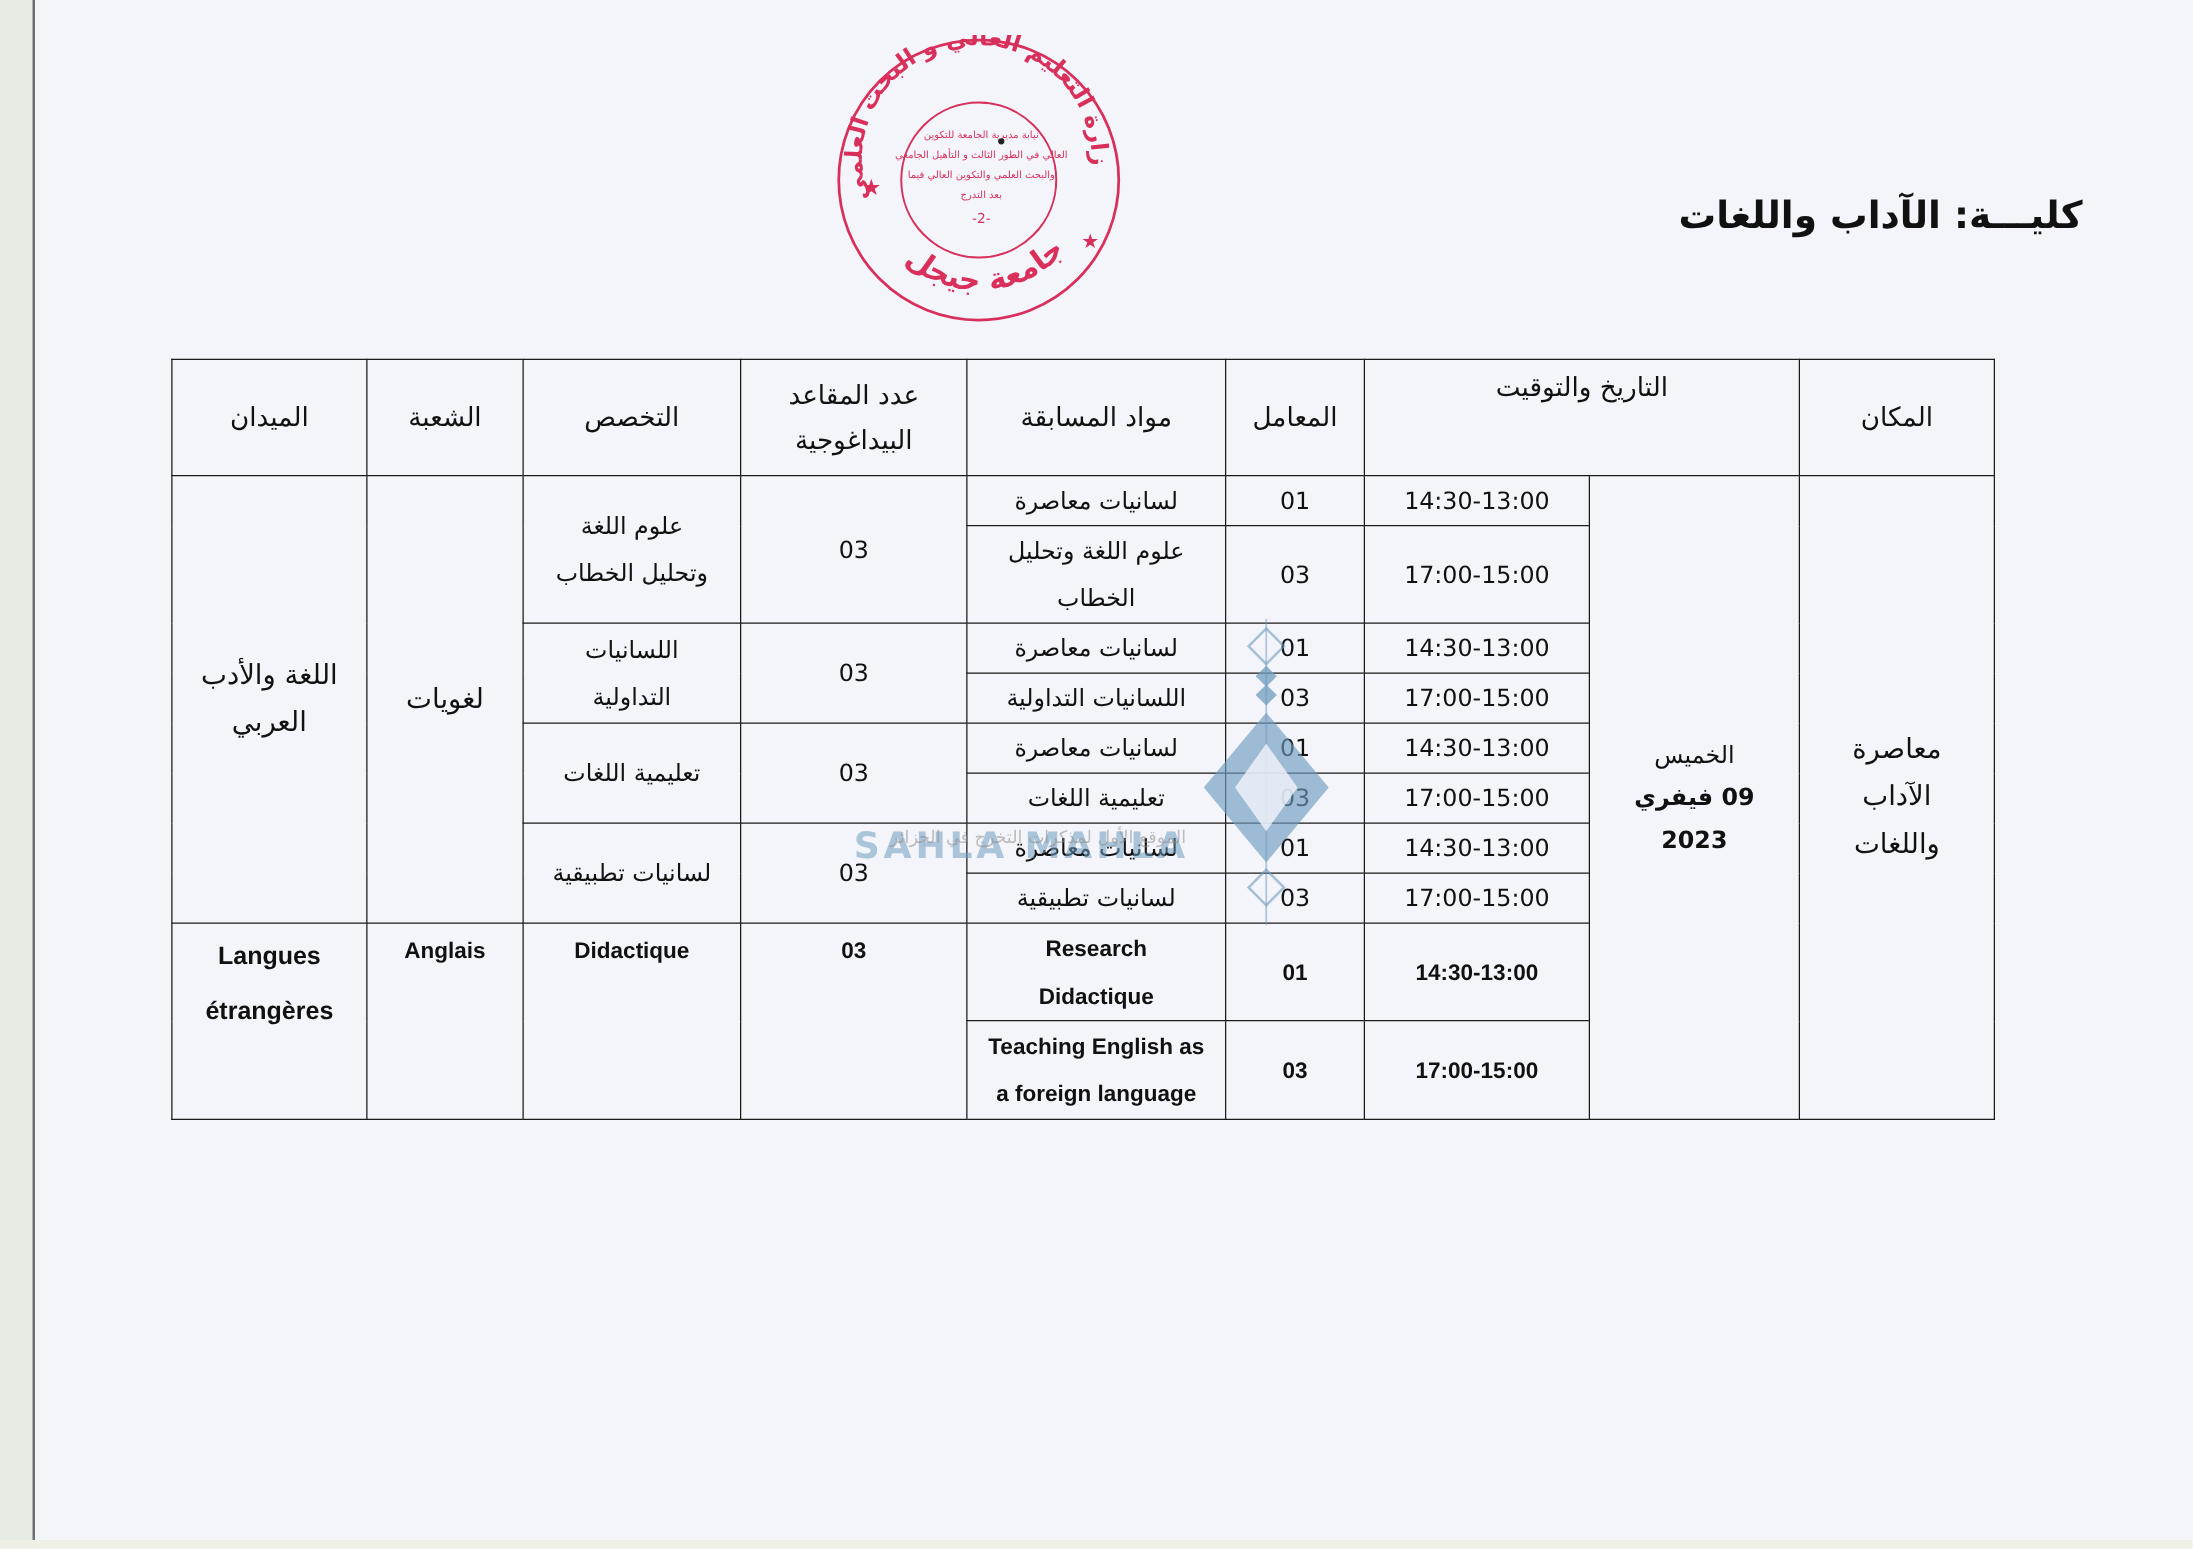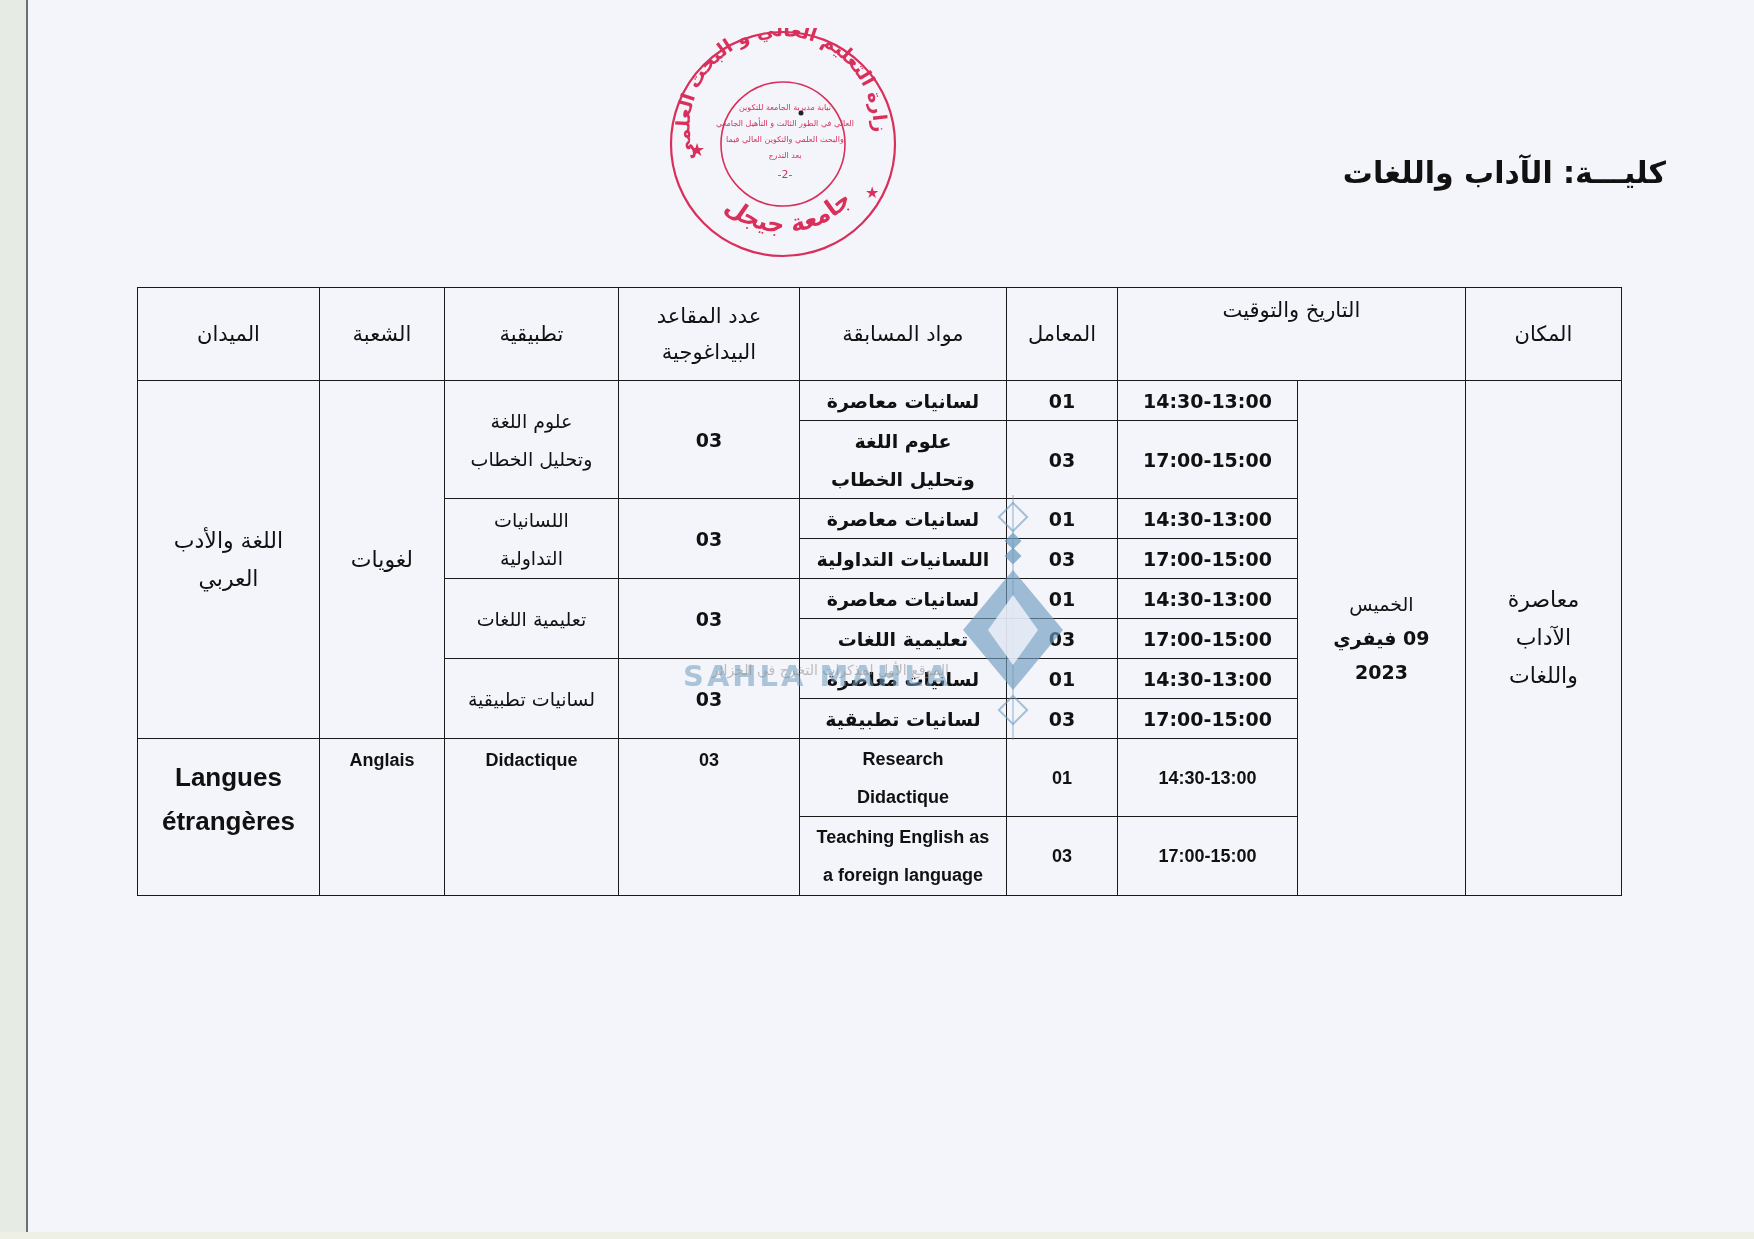--- a/index.html
+++ b/index.html
@@ -38,21 +38,21 @@
       font-size: 19px;
     }
     .schedule td, .schedule th {
       border: 1.6px solid #1a1a1a;
       text-align: center; vertical-align: middle;
       padding: 0 6px; line-height: 38px;
       font-weight: normal;
     }
     .schedule th { font-size: 21px; height: 88px; line-height: 36px; }
     .schedule th.top { vertical-align: top; padding-top: 4px; }
-    .schedule td.bold { font-weight: bold; }
+    .schedule td.bold { font-weight: normal; }
     .schedule td.latin {
       font-family: "Liberation Sans", sans-serif; font-weight: bold; font-size: 18px;
     }
     .schedule td.topalign { vertical-align: top; padding-top: 2px; }
     .ar { direction: rtl; }
     .cell-arabic-lg { font-size: 22px; line-height: 46px; }
     
     .wm-text {
       position: absolute; left: 683px; top: 628px;
       font-family: "DejaVu Sans", sans-serif; font-weight: bold;
@@ -115,21 +115,21 @@
   <thead>
     <tr>
       <th>المكان</th>
       <th class="top" colspan="2">التاريخ والتوقيت</th>
       <th>المعامل</th>
       <th>مواد المسابقة</th>
       <th>
         <div>عدد المقاعد</div>
         <div>البيداغوجية</div>
       </th>
-      <th>تطبيقية</th>
+      <th>التخصص</th>
       <th>الشعبة</th>
       <th>الميدان</th>
     </tr>
   </thead>
   <tbody>
 
     <tr style="height:40px">
       <td rowspan="10" class="cell-arabic-lg" style="padding:0 24px">معاصرة الآداب واللغات</td>
       <td rowspan="10">
         <div style="line-height:34px">الخميس</div>
@@ -188,21 +188,21 @@
       <td class="bold">لسانيات تطبيقية</td>
     </tr>
 
     <tr style="height:78px">
       <td class="latin" dir="ltr">14:30-13:00</td>
       <td class="latin">01</td>
       <td class="latin" dir="ltr" style="padding:0 38px">Research Didactique</td>
       <td rowspan="2" class="latin topalign">03</td>
       <td rowspan="2" class="latin topalign" dir="ltr">Didactique</td>
       <td rowspan="2" class="latin topalign" dir="ltr">Anglais</td>
-      <td rowspan="2" class="latin topalign" dir="ltr" style="font-size:26px; line-height:44px; padding:16px 24px">Langues étrangères</td>
+      <td rowspan="2" class="latin topalign" dir="ltr" style="font-size:20px; line-height:44px; padding:4px 24px">Langues étrangères</td>
     </tr>
     <tr style="height:79px">
       <td class="latin" dir="ltr">17:00-15:00</td>
       <td class="latin">03</td>
       <td class="latin" dir="ltr" style="padding:0 12px">Teaching English as a foreign language</td>
     </tr>
   </tbody>
 </table>
 
 <div class="wm-text">SAHLA MAHLA</div>

